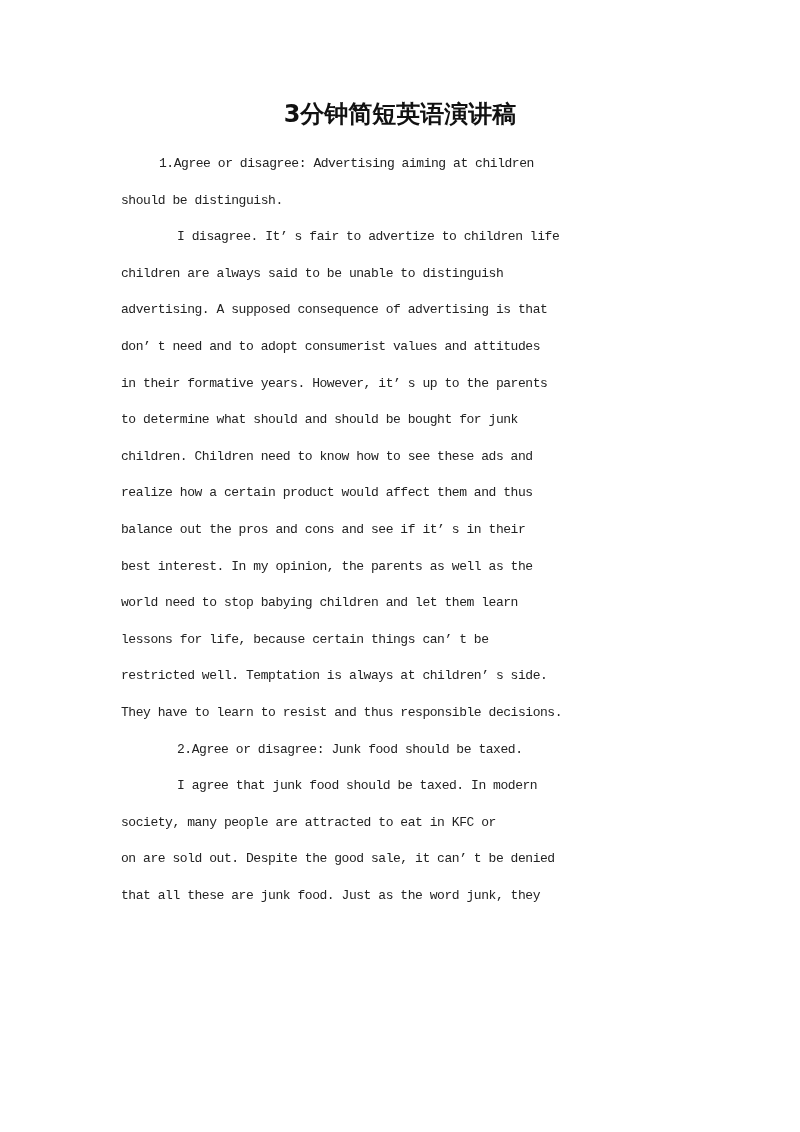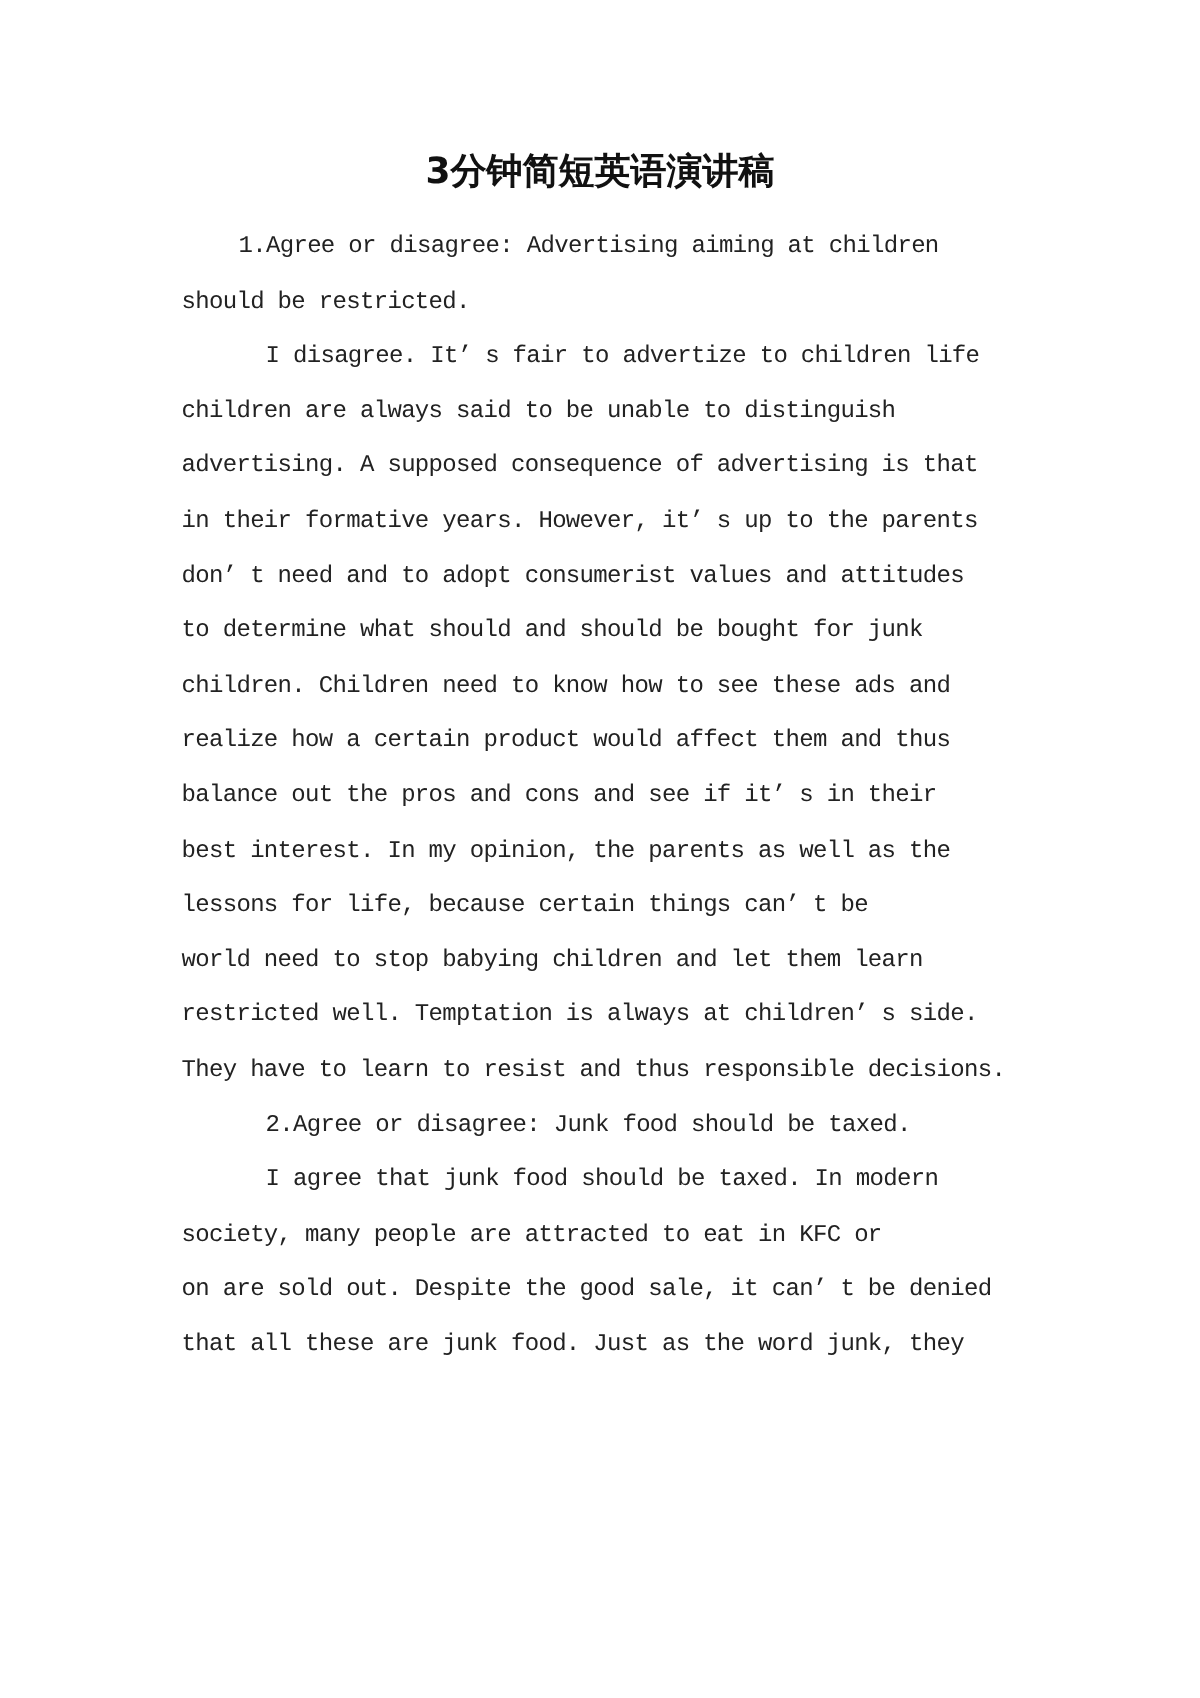--- a/index.html
+++ b/index.html
@@ -34,53 +34,53 @@
       line-height: 36px;
       color: #111111;
       letter-spacing: 0px;
     }
     .body-text {
       position: absolute;
       left: 121px;
       top: 146px;
       width: 580px;
       font-family: "Liberation Mono", "DejaVu Sans Mono", monospace;
-      font-size: 16px;
+      font-size: 13px;
       color: #222222;
     }
     .line {
       height: 36.6px;
       line-height: 36.6px;
       white-space: pre;
       letter-spacing: -0.45px;
     }
     .indent-1 { padding-left: 38px; }
     .indent-2 { padding-left: 56px; }
   </style>
 </head>
 <body>
 
 <div class="page">
   <div class="title">3分钟简短英语演讲稿</div>
 
   <div class="body-text">
     <div class="line indent-1">1.Agree or disagree: Advertising aiming at children</div>
-    <div class="line">should be restricted.</div>
+    <div class="line">should be distinguish.</div>
     <div class="line indent-2">I disagree. It’ s fair to advertize to children life</div>
     <div class="line">children are always said to be unable to distinguish</div>
     <div class="line">advertising. A supposed consequence of advertising is that</div>
+    <div class="line">don’ t need and to adopt consumerist values and attitudes</div>
     <div class="line">in their formative years. However, it’ s up to the parents</div>
-    <div class="line">don’ t need and to adopt consumerist values and attitudes</div>
     <div class="line">to determine what should and should be bought for junk</div>
     <div class="line">children. Children need to know how to see these ads and</div>
     <div class="line">realize how a certain product would affect them and thus</div>
     <div class="line">balance out the pros and cons and see if it’ s in their</div>
     <div class="line">best interest. In my opinion, the parents as well as the</div>
+    <div class="line">world need to stop babying children and let them learn</div>
     <div class="line">lessons for life, because certain things can’ t be</div>
-    <div class="line">world need to stop babying children and let them learn</div>
     <div class="line">restricted well. Temptation is always at children’ s side.</div>
     <div class="line">They have to learn to resist and thus responsible decisions.</div>
     <div class="line indent-2">2.Agree or disagree: Junk food should be taxed.</div>
     <div class="line indent-2">I agree that junk food should be taxed. In modern</div>
     <div class="line">society, many people are attracted to eat in KFC or</div>
     <div class="line">on are sold out. Despite the good sale, it can’ t be denied</div>
     <div class="line">that all these are junk food. Just as the word junk, they</div>
   </div>
 </div>
 

